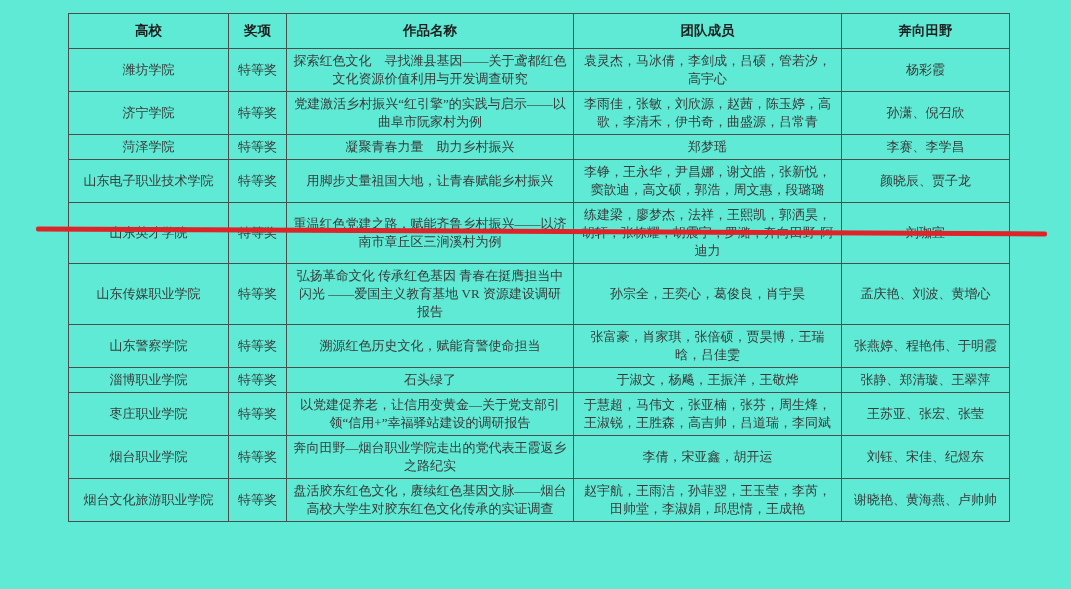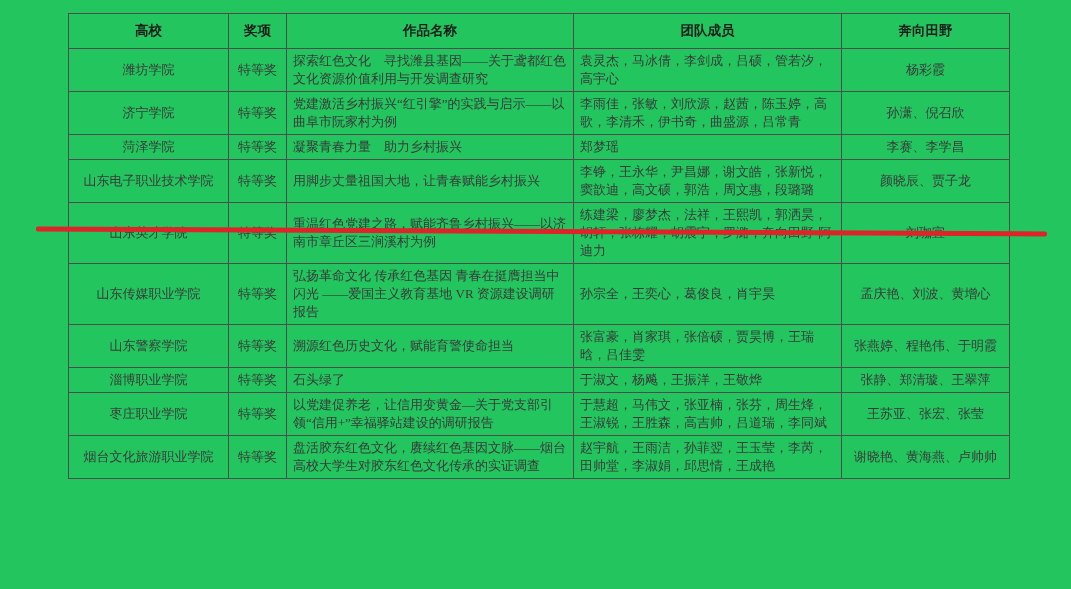--- a/index.html
+++ b/index.html
@@ -1,20 +1,20 @@
 <!DOCTYPE html>
 <html><head>
 <meta charset="utf-8">
 <style>
   html,body { margin:0; padding:0; background:#ffffff; }
   .page {
     position:relative;
     width:1071px;
     height:589px;
-    background:#22c55e;
+    background:#5eead4;
     overflow:hidden;
     font-family:"Liberation Serif", serif;
     color:#3a3a3a;
   }
   table.award-table {
     position:absolute;
     left:68px;
     top:13px;
     width:941px;
     border-collapse:collapse;
@@ -35,21 +35,21 @@
     color:#1e1e1e;
     padding:8px 4px;
     font-size:13.5px;
   }
   col.c-school  { width:160px; }
   col.c-award   { width:58px;  }
   col.c-title   { width:287px; }
   col.c-team    { width:268px; }
   col.c-advisor { width:168px; }
   td.school-cell, td.award-cell, td.advisor-cell { text-align:center; }
-  td.title-cell, td.team-cell { text-align:left; }
+  td.title-cell, td.team-cell { text-align:center; }
   .red-underline {
     position:absolute;
     left:36px;
     top:229px;
     width:1011px;
     height:5px;
     border-radius:2px;
     transform:rotate(0.28deg);
     z-index:5;
   }
@@ -134,20 +134,27 @@
         <td class="advisor-cell">张静、郑清璇、王翠萍</td>
       </tr>
       <tr>
         <td class="school-cell">枣庄职业学院</td>
         <td class="award-cell">特等奖</td>
         <td class="title-cell">以党建促养老，让信用变黄金—关于党支部引领“信用+”幸福驿站建设的调研报告</td>
         <td class="team-cell">于慧超，马伟文，张亚楠，张芬，周生烽，王淑锐，王胜森，高吉帅，吕道瑞，李同斌</td>
         <td class="advisor-cell">王苏亚、张宏、张莹</td>
       </tr>
       <tr>
+        <td class="school-cell">烟台职业学院</td>
+        <td class="award-cell">特等奖</td>
+        <td class="title-cell">奔向田野—烟台职业学院走出的党代表王霞返乡之路纪实</td>
+        <td class="team-cell">李倩，宋亚鑫，胡开运</td>
+        <td class="advisor-cell">刘钰、宋佳、纪煜东</td>
+      </tr>
+      <tr>
         <td class="school-cell">烟台文化旅游职业学院</td>
         <td class="award-cell">特等奖</td>
         <td class="title-cell">盘活胶东红色文化，赓续红色基因文脉——烟台高校大学生对胶东红色文化传承的实证调查</td>
         <td class="team-cell">赵宇航，王雨洁，孙菲翌，王玉莹，李芮，田帅堂，李淑娟，邱思情，王成艳</td>
         <td class="advisor-cell">谢晓艳、黄海燕、卢帅帅</td>
       </tr>
     </tbody>
   </table>
 
   <div class="red-underline" style="background: rgb(222, 36, 40);"></div>

